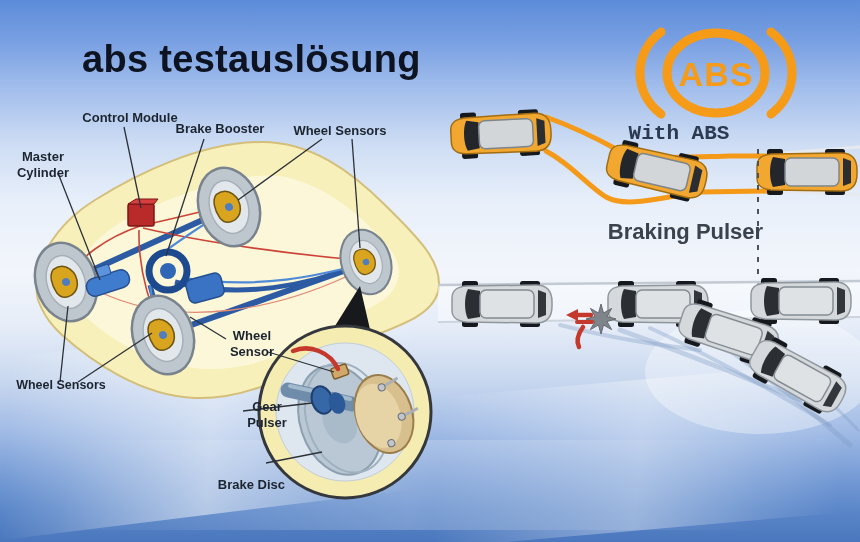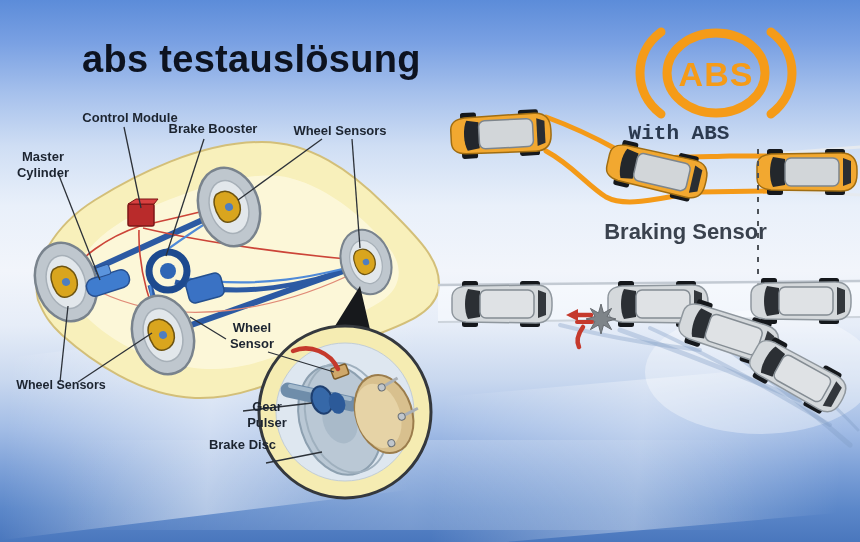--- a/index.html
+++ b/index.html
@@ -212,23 +212,23 @@
       <path d="M 591,315 L 574,315" stroke-width="4.5" stroke="#C5392C"></path>
       <polygon points="566,315 578,309 578,321" stroke="none" fill="#C5392C"></polygon>
       <path d="M 577,322 L 592,322" stroke-width="4" stroke="#C5392C"></path>
       <path d="M 583,327 C 578,334 576,341 579,347" stroke-width="4.5" stroke="#C5392C"></path>
     </g>
   </svg>
 
   <div class="title">abs testauslösung</div>
 
   <div class="txt" style="left:70px;  top:110px; width:120px;">Control Module</div>
-  <div class="txt" style="left:159px; top:121px; width:108px;">Brake Booster</div>
+  <div class="txt" style="left:166px; top:121px; width:108px;">Brake Booster</div>
   <div class="txt" style="left:290px; top:123px; width:100px;">Wheel Sensors</div>
   <div class="txt" style="left:8px;   top:137px; width:70px;margin-top:12px;">Master Cylinder</div>
   <div class="txt" style="left:16px;  top:378px; width:90px; font-size:12.5px;">Wheel Sensors</div>
-  <div class="txt" style="left:222px; top:320px; width:60px;text-align:center;">Wheel Sensor</div>
+  <div class="txt" style="left:222px; top:328px; width:60px;text-align:center;">Wheel Sensor</div>
   <div class="txt" style="left:198px; top:399px; width:54px;margin-left:42px;">Gear Pulser</div>
-  <div class="txt" style="left:200px; top:437px; width:85px;">Brake Disc</div>
+  <div class="txt" style="left:200px; top:477px; width:85px;text-align:right;">Brake Disc</div>
 
   <div class="txt big" style="left:599px; top:121px; width:160px; font-size:21px; color:#2b3a50;font-family:Liberation Mono, monospace;">With ABS</div>
-  <div class="txt big" style="left:598px; top:219px; width:175px; font-size:22px; color:#3a424e;">Braking Sensor</div>
+  <div class="txt big" style="left:598px; top:219px; width:175px; font-size:22px; color:#3a424e;">Braking Pulser</div>
 </div>
 
 </body></html>

